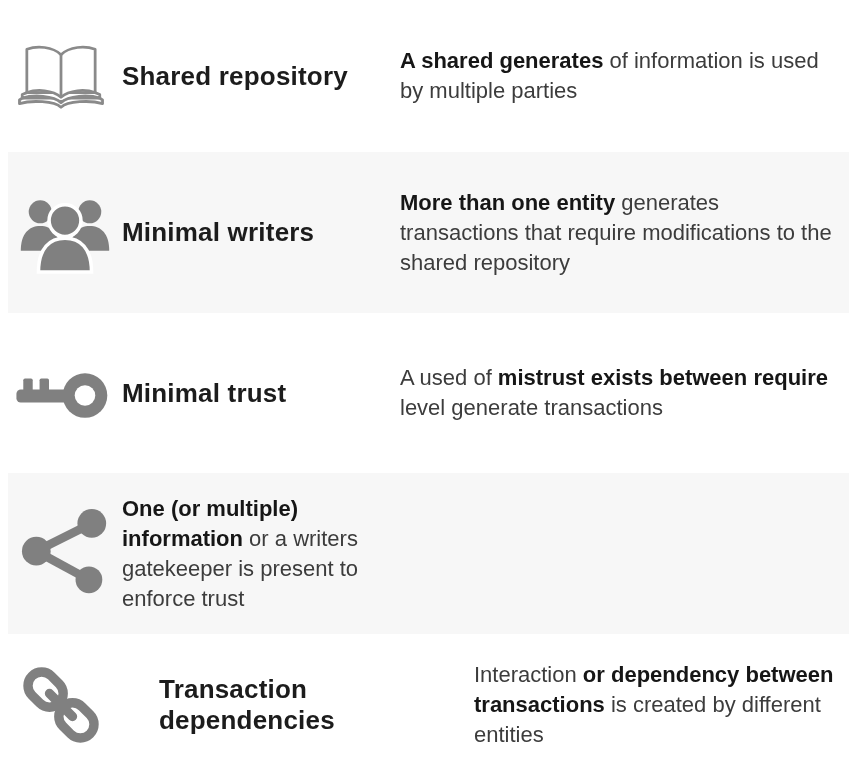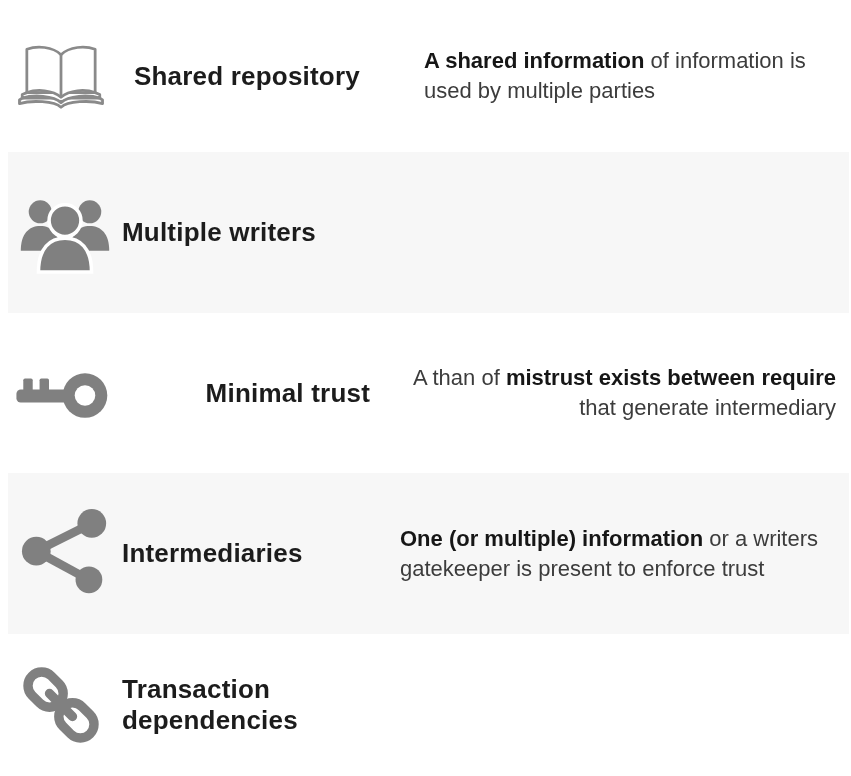--- a/index.html
+++ b/index.html
@@ -52,101 +52,102 @@
   .desc-cell .seg-bold {
     font-weight: bold;
     color: var(--bold-color, #161616);
   }
   svg { display: block; }
 </style>
 </head>
 <body>
 
 <div id="canvas">
-  <div class="row" style="height: 152px; gap: 12px;">
+  <div class="row" style="height: 152px;">
     <div class="icon-cell">
         <span>
           <svg width="94" height="72" viewBox="0 0 100 78">
             <g fill="#ffffff" stroke="#8a8a8a" stroke-width="3" stroke-linejoin="round">
               <path d="M8 63 L5 65 L5 69 C18 65 43 66 50 73 C57 66 82 65 95 69 L95 65 L92 63 Z"></path>
               <path d="M13 57 L8 59 L8 63 C20 59 42 60 50 68 C58 60 80 59 92 63 L92 59 L87 57 Z"></path>
               <path d="M50 16 C41 7 24 6 13 10 L13 57 C24 53 41 54 50 62 C59 54 76 53 87 57 L87 10 C76 6 59 7 50 16 Z"></path>
               <path d="M50 16 L50 62" fill="none"></path>
             </g>
             <path d="M42 63 Q50 70 58 63 Q50 67 42 63 Z" fill="#8a8a8a"></path>
           </svg>
         </span>
       </div>
     <div class="title-cell">Shared repository</div>
-    <div class="desc-cell"><span class="seg-bold">A shared information</span><span class="seg-regular"> of information is used by multiple parties</span></div>
+    <div class="desc-cell"><span class="seg-bold">A shared generates</span><span class="seg-regular"> of information is used by multiple parties</span></div>
   </div>
 
   <div class="row shaded" style="height: 161px;">
     <div class="icon-cell">
         <span>
           <svg width="92" height="82" viewBox="0 0 104 92">
             <g fill="#808080">
               <circle cx="24" cy="22" r="13"></circle>
               <circle cx="80" cy="22" r="13"></circle>
               <path d="M2 66 C2 47 11 38 24 38 C37 38 46 47 46 66 Z"></path>
               <path d="M58 66 C58 47 67 38 80 38 C93 38 102 47 102 66 Z"></path>
               <circle cx="52" cy="32" r="18" stroke="#ffffff" stroke-width="4"></circle>
               <path d="M22 90 C22 63 35 52 52 52 C69 52 82 63 82 90 Z" stroke="#ffffff" stroke-width="4"></path>
             </g>
           </svg>
         </span>
       </div>
-    <div class="title-cell">Multiple writers</div>
+    <div class="title-cell">Minimal writers</div>
+    <div class="desc-cell"><span class="seg-bold">More than one entity</span><span class="seg-regular"> generates transactions that require modifications to the shared repository</span></div>
   </div>
 
-  <div class="row" style="height: 160px; text-align: right;">
+  <div class="row" style="height: 160px;">
     <div class="icon-cell">
         <span>
           <svg width="96" height="64" viewBox="0 0 112 74">
             <g fill="#808080">
               <rect x="12" y="20" width="11" height="18" rx="2"></rect>
               <rect x="31" y="20" width="11" height="18" rx="2"></rect>
               <rect x="4" y="33" width="62" height="15" rx="5"></rect>
               <circle cx="84" cy="40" r="26"></circle>
               <circle cx="84" cy="40" r="12" fill="#ffffff"></circle>
             </g>
           </svg>
         </span>
       </div>
     <div class="title-cell">Minimal trust</div>
-    <div class="desc-cell"><span class="seg-regular">A than of </span><span class="seg-bold">mistrust exists between require</span><span class="seg-regular"> that generate intermediary</span></div>
+    <div class="desc-cell"><span class="seg-regular">A used of </span><span class="seg-bold">mistrust exists between require</span><span class="seg-regular"> level generate transactions</span></div>
   </div>
 
   <div class="row shaded" style="height: 161px;">
     <div class="icon-cell">
         <span>
           <svg width="88" height="90" viewBox="0 0 92 94">
             <g stroke="#808080" stroke-width="9">
               <line x1="16" y1="44" x2="74" y2="15"></line>
               <line x1="16" y1="44" x2="71" y2="74"></line>
             </g>
             <g fill="#808080">
               <circle cx="16" cy="44" r="15"></circle>
               <circle cx="74" cy="15" r="15"></circle>
               <circle cx="71" cy="74" r="14"></circle>
             </g>
           </svg>
         </span>
       </div>
-    <div class="title-cell">Intermediaries</div>
     <div class="desc-cell"><span class="seg-bold">One (or multiple) information</span><span class="seg-regular"> or a writers gatekeeper is present to enforce trust</span></div>
   </div>
 
-  <div class="row" style="height: 142px;">
+  <div class="row" style="height: 142px; gap: 37px;">
     <div class="icon-cell">
         <span>
           <svg width="94" height="100" viewBox="-5 -5 110 110">
             <g transform="rotate(-45 50 50)" fill="none" stroke="#808080">
               <rect x="34" y="2" width="32" height="45" rx="16" stroke-width="11"></rect>
               <rect x="34" y="53" width="32" height="45" rx="16" stroke-width="11"></rect>
               <line x1="50" y1="31" x2="50" y2="69" stroke-width="11" stroke-linecap="round"></line>
             </g>
           </svg>
         </span>
       </div>
     <div class="title-cell">Transaction dependencies</div>
+    <div class="desc-cell"><span class="seg-regular">Interaction </span><span class="seg-bold">or dependency between transactions</span><span class="seg-regular"> is created by different entities</span></div>
   </div>
 </div>
 
 </body></html>

